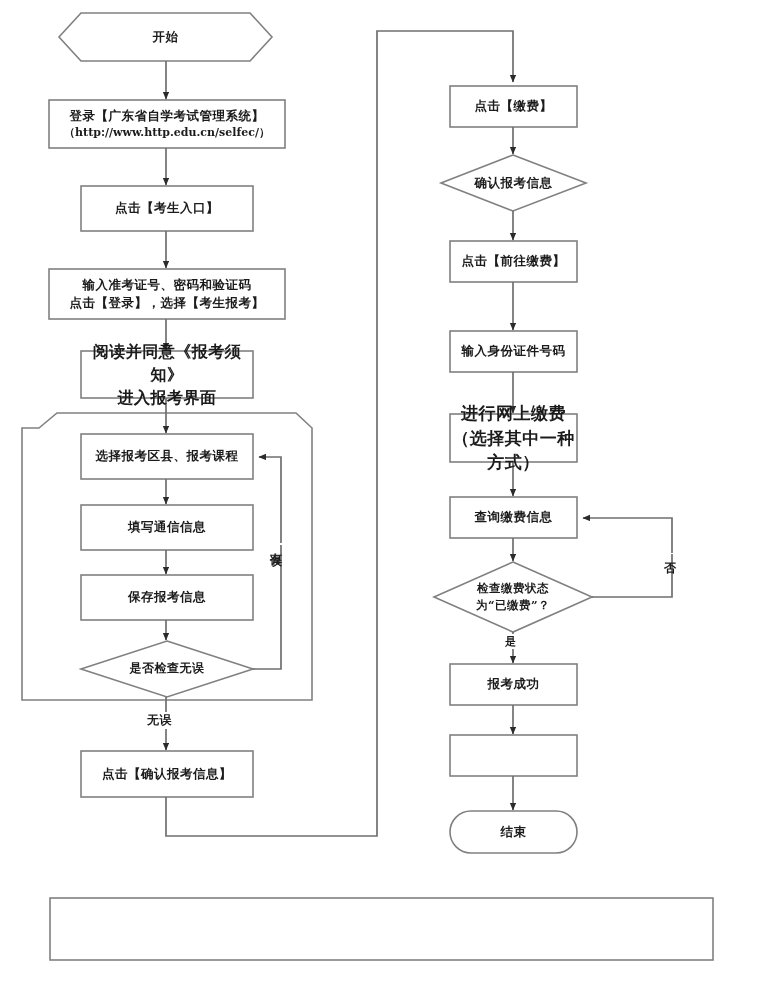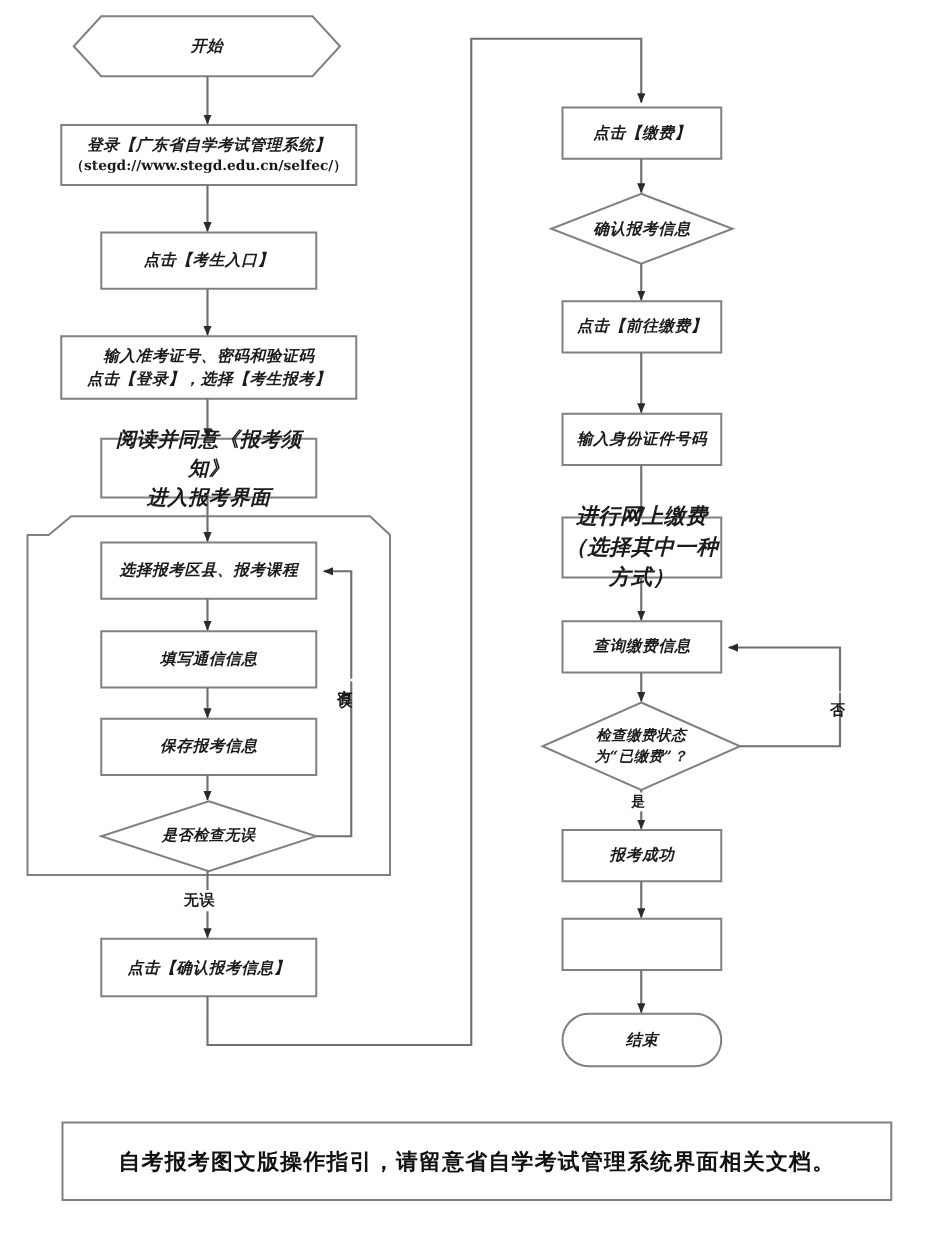--- a/index.html
+++ b/index.html
@@ -28,21 +28,21 @@
     justify-content:center;
     text-align:center;
     font-size:12.5px;
     line-height:1.45;
     font-weight:bold;
     color:#1b1b1b;
     letter-spacing:0.5px;
     background:transparent;
     z-index:3;
   }
-  .node .lbl{display:block;font-style:italic;}
+  .node .lbl{display:block;}
   .node .sub{display:block;font-size:11px;font-weight:bold;letter-spacing:0px;}
   .edge-label{
     position:absolute;
     font-size:12px;
     font-weight:bold;
     color:#1b1b1b;
     letter-spacing:0.5px;
     z-index:4;
     background:#ffffff;
     padding:0 1px;
@@ -144,21 +144,21 @@
       <path d="M592,597 L672,597 L672,518 L583,518" marker-end="url(#arrow)"></path>
     </g>
   </svg>
 
   <div class="node" style="left:59px;top:13px;width:213px;height:48px;">
     <span class="lbl">开始</span>
   </div>
 
   <div class="node" style="left:49px;top:100px;width:236px;height:48px;flex-direction:column;">
     <span class="lbl">登录【广东省自学考试管理系统】</span>
-    <span class="sub">（stegd://www.stegd.edu.cn/selfec/）</span>
+    <span class="sub">（http://www.http.edu.cn/selfec/）</span>
   </div>
 
   <div class="node" style="left:81px;top:186px;width:172px;height:45px;">
     <span class="lbl">点击【考生入口】</span>
   </div>
 
   <div class="node" style="left:49px;top:269px;width:236px;height:50px;flex-direction:column;">
     <span class="lbl">输入准考证号、密码和验证码</span>
     <span class="lbl">点击【登录】，选择【考生报考】</span>
   </div>
@@ -228,17 +228,14 @@
   </div>
 
   <div class="edge-label vert" style="left:266px;top:543px;">有误</div>
 
   <div class="edge-label" style="left:146px;top:712px;">无误</div>
 
   <div class="edge-label vert" style="left:660px;top:553px;">否</div>
 
   <div class="edge-label" style="left:504px;top:634px;font-size:11px;">是</div>
 
-  <div class="footer-note" style="left:50px;top:898px;width:663px;height:62px;">
-    <span>自考报考图文版操作指引，请留意省自学考试管理系统界面相关文档。</span>
-  </div>
 
 </div>
 
 </body></html>

